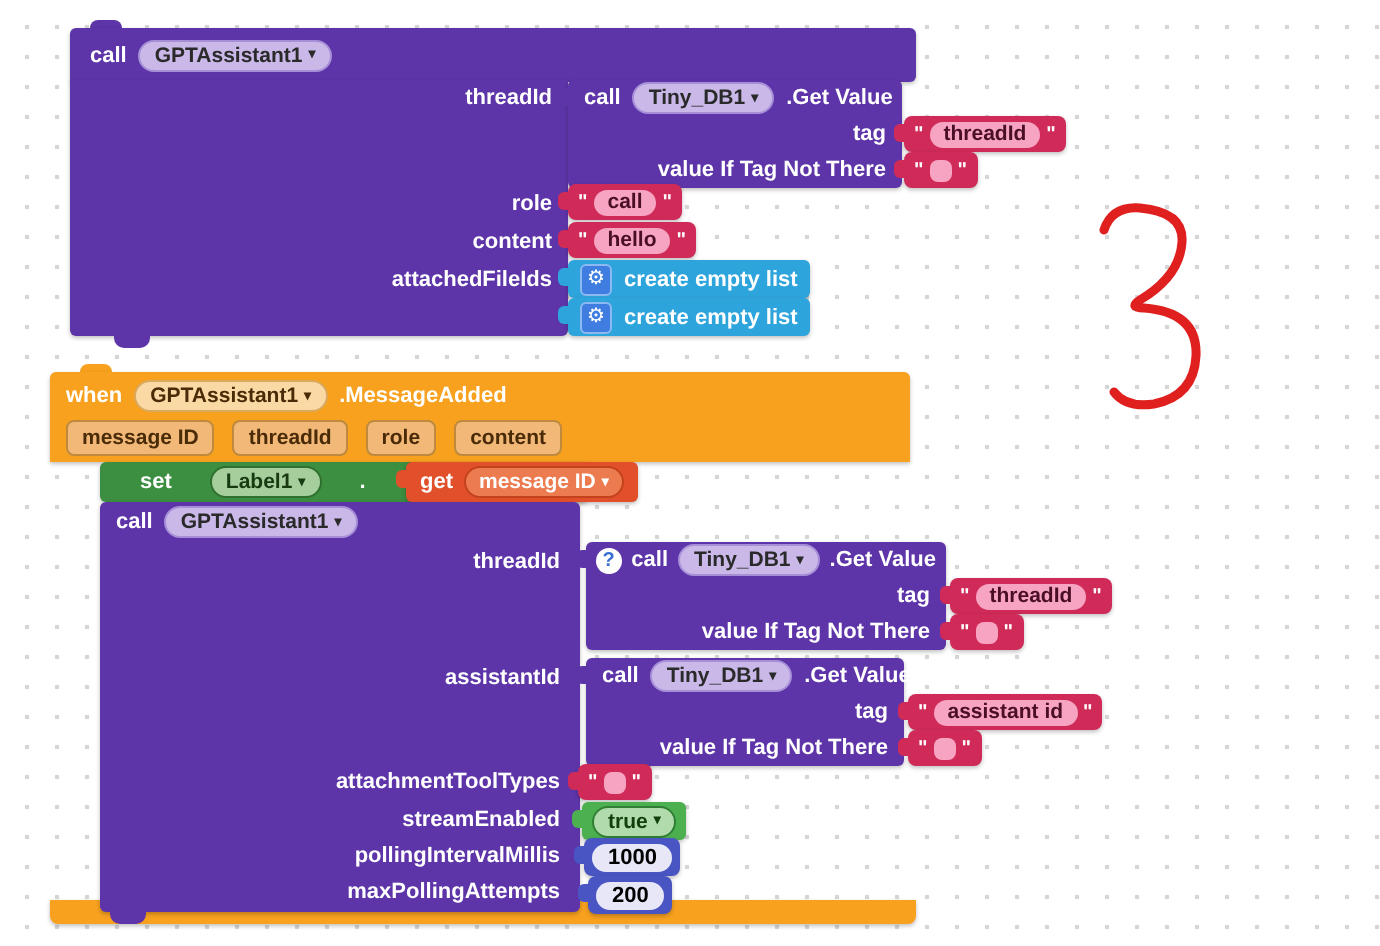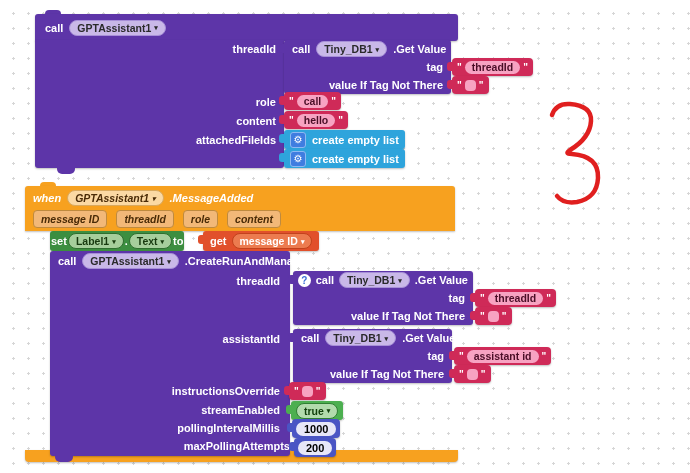--- a/index.html
+++ b/index.html
@@ -127,39 +127,39 @@
     <span class="blktxt">create empty list</span>
   </div>
 
   <svg class="abs" style="left:543px;top:98px;" width="70" height="112" viewBox="0 0 70 112">
     <title>3</title>
     <path d="M 9 17 Q 13 5 27 6 Q 49 8 48 23 Q 47 40 27 52 Q 21 56 29 56 Q 56 58 55 80 Q 54 100 34 104 Q 20 106 14 98" fill="none" stroke="#e01f1f" stroke-width="4.5" stroke-linecap="round"></path>
   </svg>
 
   <div class="abs orange" style="left:40px;top:182px;width:16px;height:5px;border-radius:4px 4px 0 0;"></div>
 
-  <div class="abs orange shadow" style="left:25px;top:186px;width:430px;height:45px;border-radius:3px 3px 0 0;font-style:italic;">
+  <div class="abs orange shadow" style="left:25px;top:186px;width:430px;height:45px;border-radius:3px 3px 0 0;">
     <div class="row" style="height:24px;padding:0 8px;">
       <span class="blktxt">when</span>
       <span class="pill peach">
         <span>GPTAssistant1</span>
         <span class="arrow">▾</span>
       </span>
       <span class="blktxt">.MessageAdded</span>
     </div>
     <div class="row" style="height:18px;padding:0 8px;gap:9px;">
       <span class="chip">message ID</span>
       <span class="chip">threadId</span>
       <span class="chip">role</span>
       <span class="chip">content</span>
     </div>
   </div>
   <div class="abs orange shadow" style="left:25px;top:450px;width:433px;height:12px;border-radius:0 0 4px 4px;"></div>
 
-  <div class="abs green shadow row" style="left:50px;top:231px;height:20px;border-radius:3px;padding:0 1px;gap:1px;">
+  <div class="abs green shadow row" style="left:50px;top:231px;height:20px;border-radius:3px;padding:0 20px;gap:19px;">
     <span class="blktxt">set</span>
     <span class="pill grn">
       <span>Label1</span>
       <span class="arrow">▾</span>
     </span>
     <span class="blktxt">.</span>
     <span class="pill grn">
       <span>Text</span>
       <span class="arrow">▾</span>
     </span>
@@ -174,28 +174,27 @@
     </span>
   </div>
 
   <div class="abs purple shadow" style="left:50px;top:251px;width:240px;height:205px;border-radius:3px;">
     <div class="row" style="height:20px;padding:0 8px;">
       <span class="blktxt">call</span>
       <span class="pill lav">
         <span>GPTAssistant1</span>
         <span class="arrow">▾</span>
       </span>
-      <span class="blktxt">.CreateRunAndManage</span>
     </div>
     <span class="plabel" style="right:10px;top:24px;">threadId</span>
     <span class="plabel" style="right:10px;top:82px;">assistantId</span>
-    <span class="plabel" style="right:10px;top:134px;">instructionsOverride</span>
+    <span class="plabel" style="right:10px;top:134px;">attachmentToolTypes</span>
     <span class="plabel" style="right:10px;top:153px;">streamEnabled</span>
     <span class="plabel" style="right:10px;top:171px;">pollingIntervalMillis</span>
-    <span class="plabel" style="right:0;top:189px;">maxPollingAttempts</span>
+    <span class="plabel" style="right:10px;top:189px;">maxPollingAttempts</span>
   </div>
   <div class="abs purple" style="left:55px;top:456px;width:18px;height:6px;border-radius:0 0 5px 5px;z-index:3;"></div>
 
   <div class="abs purple shadow nub" style="left:293px;top:271px;width:180px;height:54px;border-radius:3px;background:#5d35a8;">
     <div class="row" style="height:18px;padding:0 5px;gap:5px;">
       <span class="help">?</span>
       <span class="blktxt">call</span>
       <span class="pill lav">
         <span>Tiny_DB1</span>
         <span class="arrow">▾</span>

